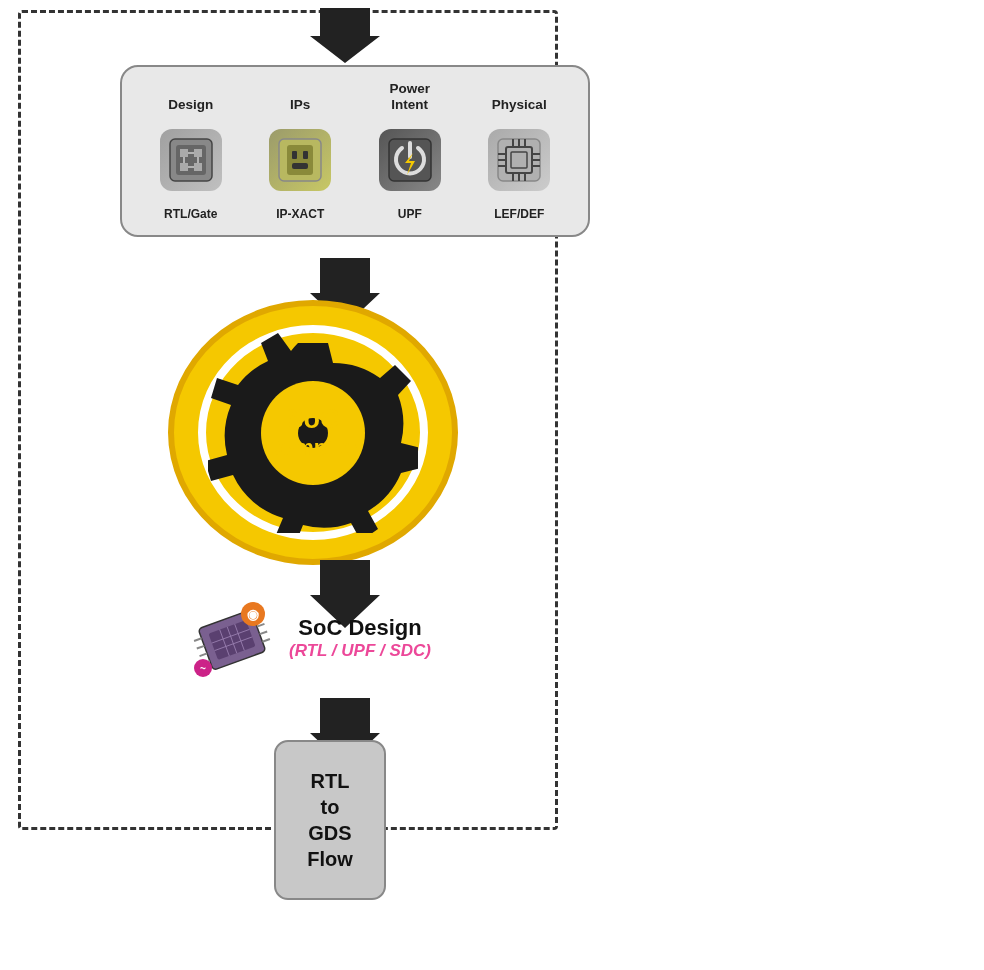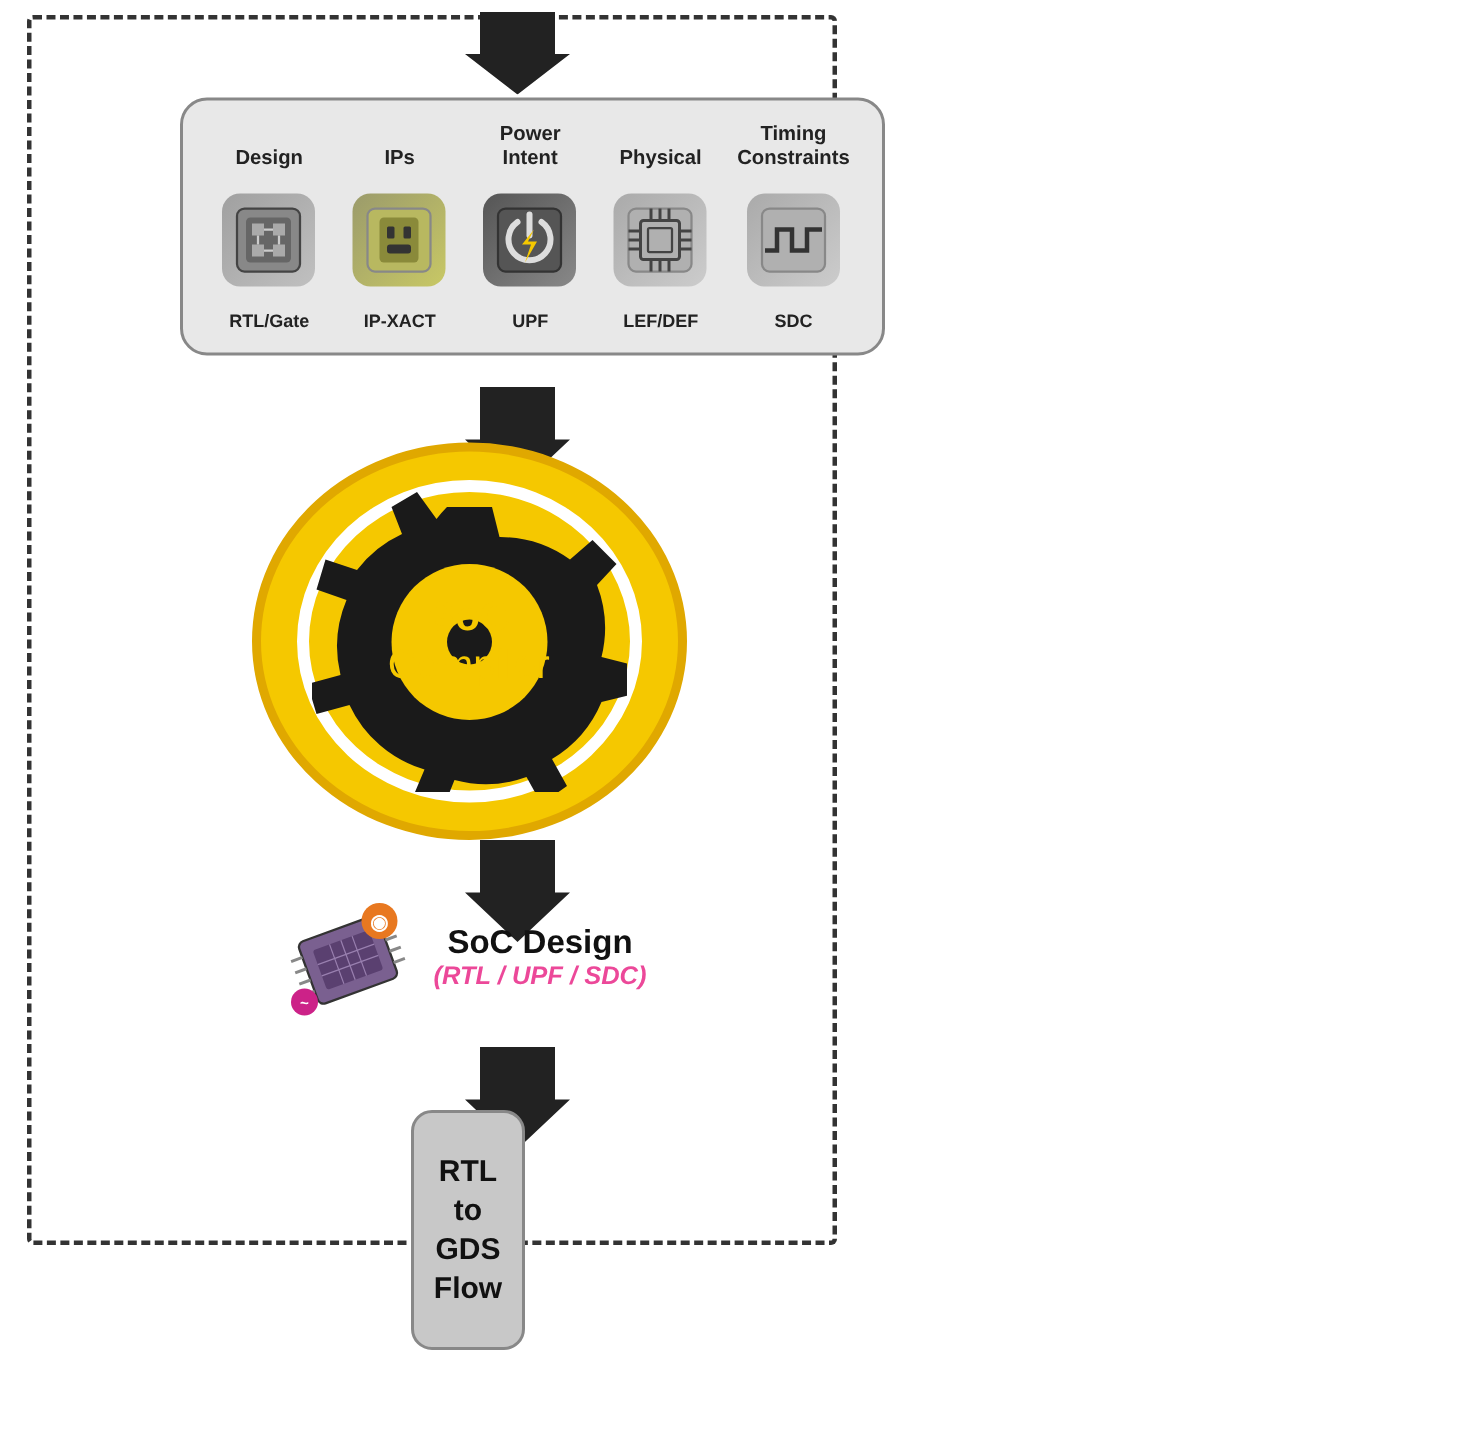--- a/index.html
+++ b/index.html
@@ -141,21 +141,21 @@
     }
 
     
     .soc-compiler {
       position: absolute;
       left: 165px;
       top: 295px;
       width: 295px;
       height: 270px;
       display: flex;
-      align-items: flex-start;
+      align-items: flex-end;
       justify-content: center;
     }
 
     .soc-outer-ring {
       width: 290px;
       height: 265px;
       border-radius: 50%;
       background: #f5c800;
       display: flex;
       align-items: center;
@@ -224,21 +224,21 @@
       font-style: italic;
       font-weight: 700;
       color: #ec4899;
     }
 
     
     .rtl-gds-box {
       position: absolute;
       left: 274px;
       top: 740px;
-      width: 76px;
+      width: 112px;
       min-height: 160px;
       background: #c8c8c8;
       border: 2px solid #888;
       border-radius: 14px;
       display: flex;
       align-items: center;
       justify-content: center;
       padding: 10px;
     }
 
@@ -344,32 +344,20 @@
           <line x1="31" y1="4" x2="31" y2="12" stroke="#444" stroke-width="2"></line>
 
           <line x1="19" y1="38" x2="19" y2="46" stroke="#444" stroke-width="2"></line>
           <line x1="25" y1="38" x2="25" y2="46" stroke="#444" stroke-width="2"></line>
           <line x1="31" y1="38" x2="31" y2="46" stroke="#444" stroke-width="2"></line>
         </svg>
       </div>
       <span class="input-label-bottom">LEF/DEF</span>
     </div>
 
-    <div class="input-item">
-      <span class="input-label-top" style="white-space:pre-line;">Timing
-Constraints</span>
-      <div class="input-icon icon-sdc">
-        <svg class="icon-svg" viewBox="0 0 50 50" xmlns="http://www.w3.org/2000/svg">
-          <rect x="4" y="4" width="42" height="42" rx="5" fill="#b0b0b0" stroke="#888" stroke-width="1.5"></rect>
-
-          <polyline points="6,32 14,32 14,18 24,18 24,32 34,32 34,18 44,18" fill="none" stroke="#333" stroke-width="3" stroke-linejoin="square"></polyline>
-        </svg>
-      </div>
-      <span class="input-label-bottom">SDC</span>
-    </div>
 
   </div>
 
   <div class="arrow-section arrow-a2">
     <svg width="70" height="68" viewBox="0 0 70 68">
       <polygon points="10,0 60,0 60,35 70,35 35,68 0,35 10,35" fill="#222"></polygon>
     </svg>
   </div>
 
   <div class="soc-compiler">
@@ -400,21 +388,21 @@
               " fill="#1a1a1a"></path>
 
               <circle cx="0" cy="0" r="52" fill="#f5c800"></circle>
 
               <circle cx="0" cy="0" r="15" fill="#1a1a1a"></circle>
             </g>
           </svg>
 
           <div style="position:relative;z-index:5;text-align:center;">
             <div style="font-size:27px;font-weight:900;color:#f5c800;line-height:1.15;">SoC</div>
-            <div style="font-size:27px;font-weight:400;color:#f5c800;line-height:1.15;">Compiler</div>
+            <div style="font-size:22px;font-weight:700;color:#f5c800;line-height:1.15;">Compiler</div>
           </div>
         </div>
       </div>
     </div>
   </div>
 
   <div class="arrow-section arrow-a3">
     <svg width="70" height="68" viewBox="0 0 70 68">
       <polygon points="10,0 60,0 60,35 70,35 35,68 0,35 10,35" fill="#222"></polygon>
     </svg>

